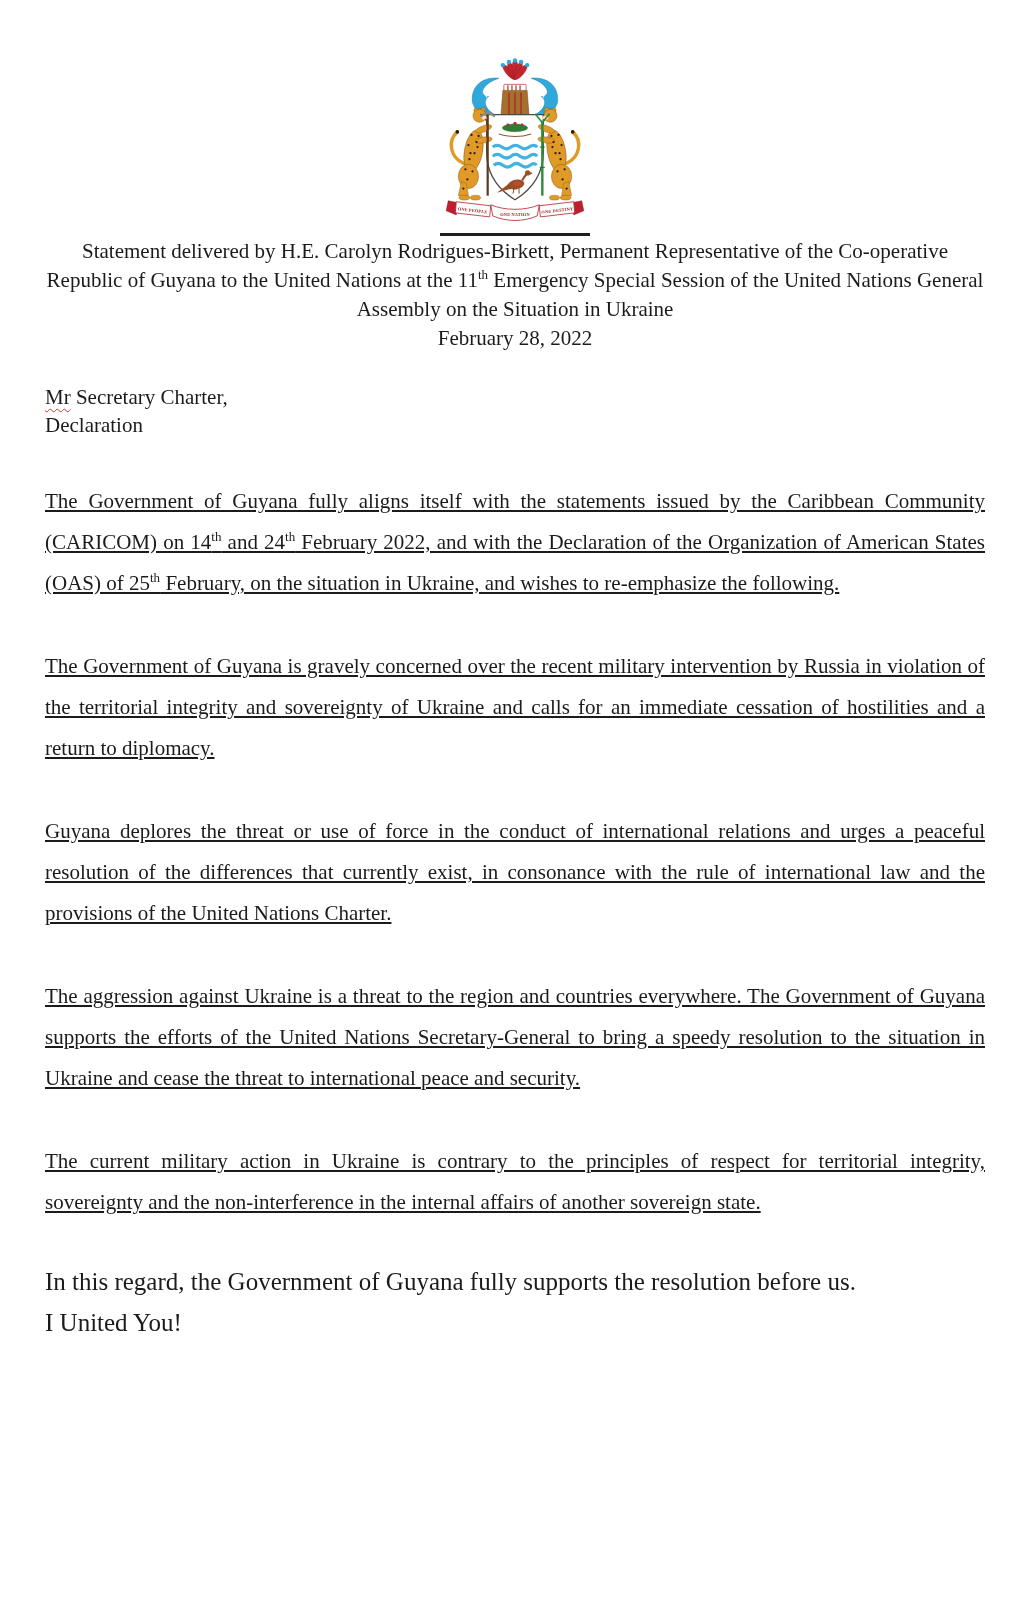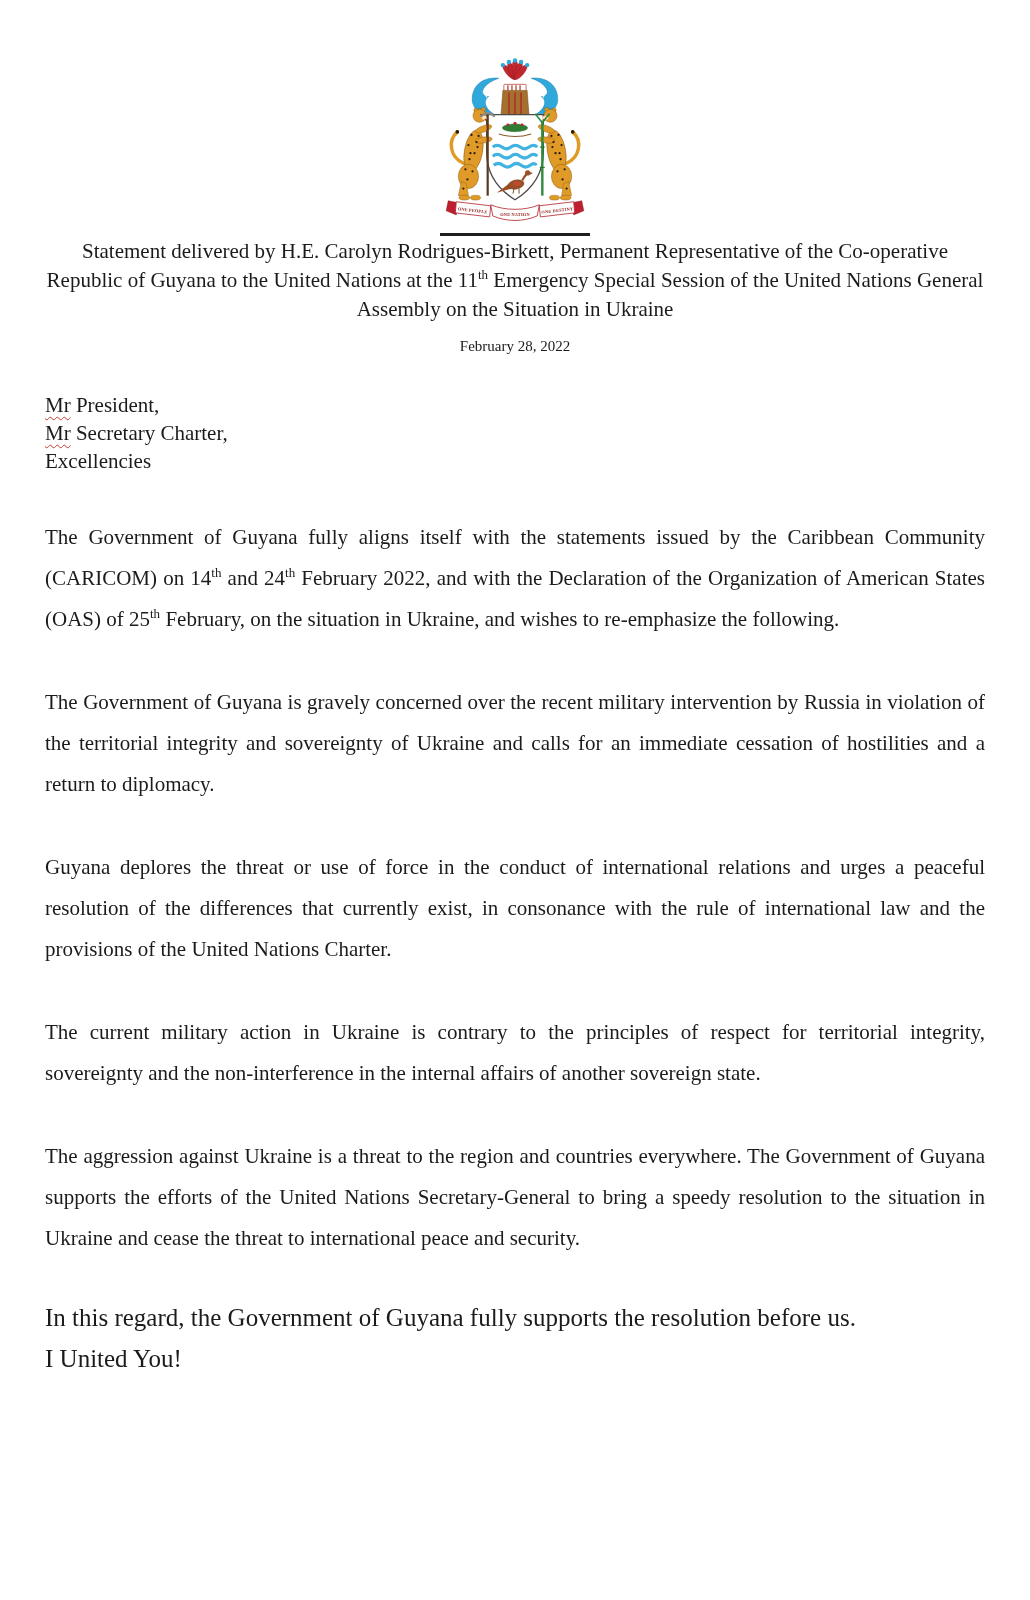--- a/index.html
+++ b/index.html
@@ -16,34 +16,35 @@
   .emblem-wrap{padding-top:56px;text-align:center;}
   .emblem-wrap svg{display:inline-block;}
   .rule{width:150px;height:3px;background:#1f1f1f;margin:5px auto 0;}
   .title{
     margin:1px auto 0;
     width:940px;
     text-align:center;
     font-size:21px;
     line-height:29px;
   }
-  .date{margin-top:8px;text-align:center;font-size:15px;line-height:29px;}
+  .date{margin-top:0;text-align:center;font-size:21px;line-height:29px;}
   .salutation{margin-top:30px;font-size:21px;line-height:28px;}
   .misspell{
     text-decoration:underline;
     text-decoration-style:wavy;
     text-decoration-color:#c63f31;
     text-decoration-thickness:1px;
     text-underline-offset:4px;
   }
   .para{
     margin-top:42px;
     font-size:21px;
     line-height:41px;
     text-align:justify;
+    text-decoration:underline;
   }
   .para + .para{}
   .closing{margin-top:38px;font-size:25px;line-height:41px;}
   sup{font-size:13px;line-height:0;vertical-align:super;}
   .motto-text{
     font-family:"Liberation Serif",serif;
     font-size:4.3px;
     font-weight:bold;
     fill:#8e1b1b;
     letter-spacing:.2px;
@@ -174,30 +175,29 @@
         </g>
       </svg>
       <div class="rule"></div>
     </div>
 
     <div class="title"><span>Statement delivered by H.E. Carolyn Rodrigues-Birkett, Permanent Representative of the Co-operative Republic of Guyana to the United Nations at the 11</span><sup>th</sup><span> Emergency Special Session of the United Nations General Assembly on the Situation in Ukraine</span></div>
 
     <div class="date">February 28, 2022</div>
 
     <div class="salutation">
-      <div><span class="misspell">Mr</span> <span>President,</span></div>
       <div><span class="misspell">Mr</span> <span>Secretary Charter,</span></div>
-      <div><span class="misspell"></span> <span>Excellencies</span></div>
+      <div><span class="misspell"></span> <span>Declaration</span></div>
     </div>
 
     <div class="para"><span>The Government of Guyana fully aligns itself with the statements issued by the Caribbean Community (CARICOM) on 14</span><sup>th</sup><span> and 24</span><sup>th</sup><span> February 2022, and with the Declaration of the Organization of American States (OAS) of 25</span><sup>th</sup><span> February, on the situation in Ukraine, and wishes to re-emphasize the following.</span></div>
     <div class="para"><span>The Government of Guyana is gravely concerned over the recent military intervention by Russia in violation of the territorial integrity and sovereignty of Ukraine and calls for an immediate cessation of hostilities and a return to diplomacy.</span></div>
     <div class="para"><span>Guyana deplores the threat or use of force in the conduct of international relations and urges a peaceful resolution of the differences that currently exist, in consonance with the rule of international law and the provisions of the United Nations Charter.</span></div>
+    <div class="para"><span>The aggression against Ukraine is a threat to the region and countries everywhere. The Government of Guyana supports the efforts of the United Nations Secretary-General to bring a speedy resolution to the situation in Ukraine and cease the threat to international peace and security.</span></div>
     <div class="para"><span>The current military action in Ukraine is contrary to the principles of respect for territorial integrity, sovereignty and the non-interference in the internal affairs of another sovereign state.</span></div>
-    <div class="para"><span>The aggression against Ukraine is a threat to the region and countries everywhere. The Government of Guyana supports the efforts of the United Nations Secretary-General to bring a speedy resolution to the situation in Ukraine and cease the threat to international peace and security.</span></div>
 
     <div class="closing">
       <div>In this regard, the Government of Guyana fully supports the resolution before us.</div>
       <div>I United You!</div>
     </div>
 
   </div>
 </div>
 
 </body></html>

